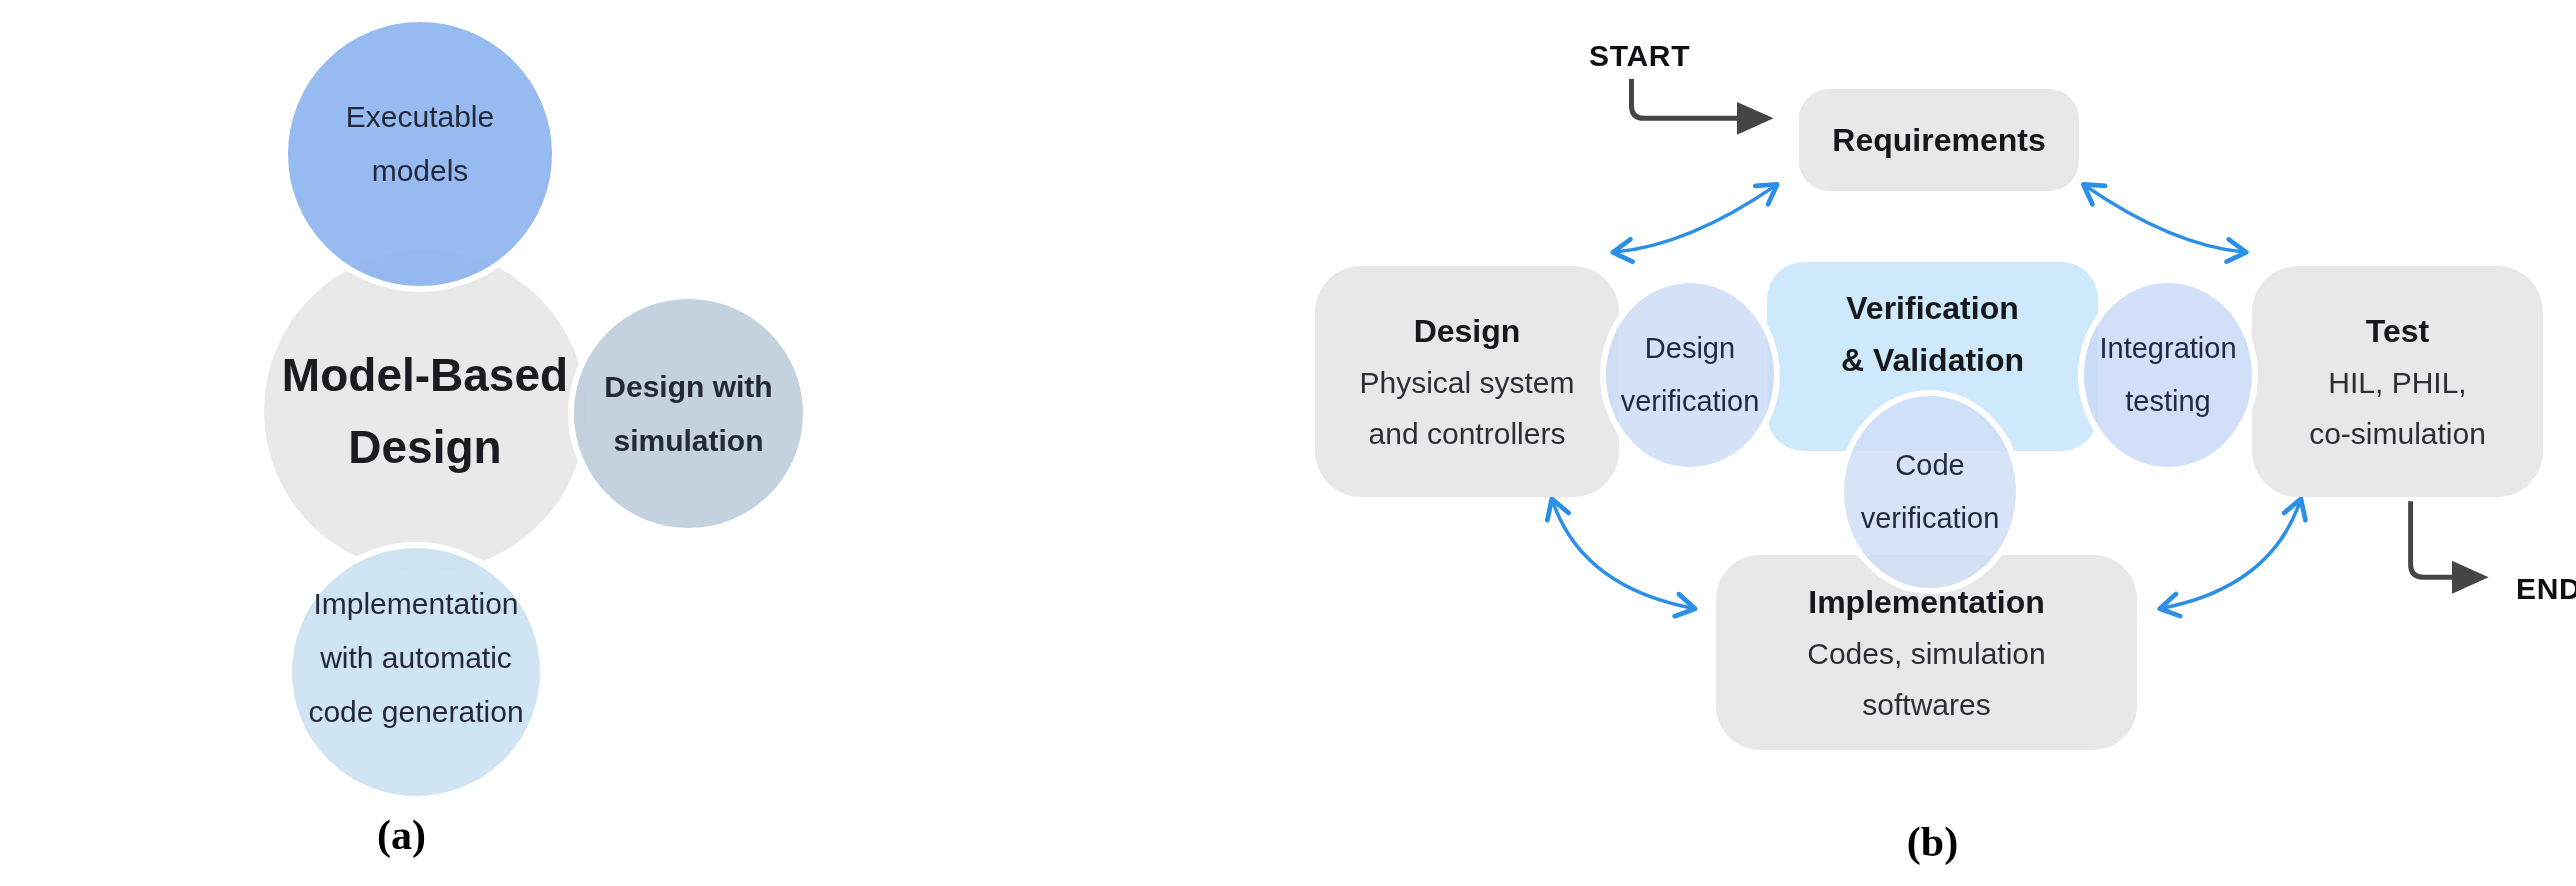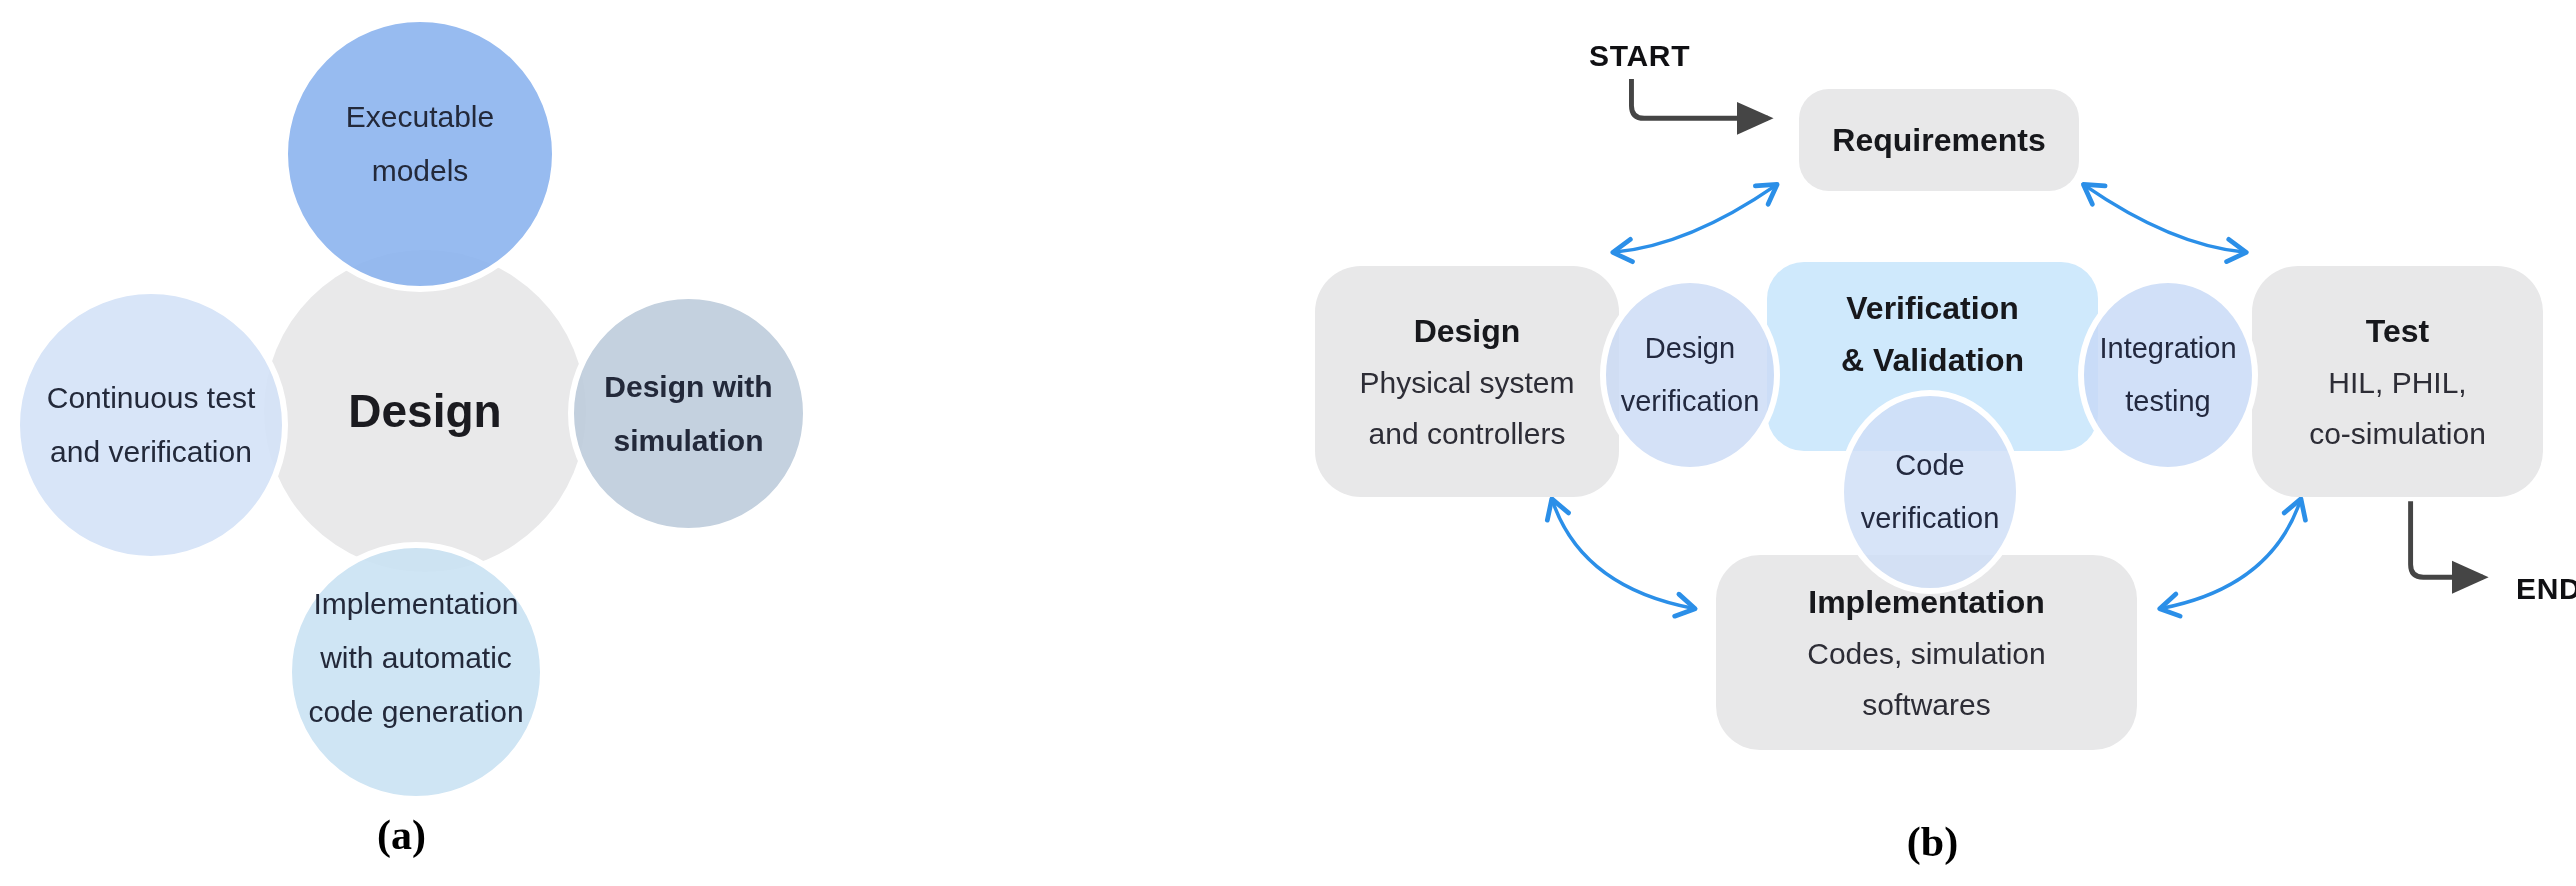--- a/index.html
+++ b/index.html
@@ -78,32 +78,29 @@
     <path d="M2295 358 Q2400 348 2522 264" fill="none" stroke="#2b8fe8" stroke-width="5" marker-start="url(#chev)" marker-end="url(#chev)"></path>
 
     <path d="M2963 264 Q3085 348 3188 358" fill="none" stroke="#2b8fe8" stroke-width="5" marker-start="url(#chev)" marker-end="url(#chev)"></path>
 
     <path d="M2206 712 Q2248 834 2405 864" fill="none" stroke="#2b8fe8" stroke-width="5" marker-start="url(#chev)" marker-end="url(#chev)"></path>
 
     <path d="M3072 864 Q3226 834 3268 712" fill="none" stroke="#2b8fe8" stroke-width="5" marker-start="url(#chev)" marker-end="url(#chev)"></path>
   </svg>
 
   <div class="bubble a-center z2" style="left:264px;top:250px;width:322px;height:322px;">
+    <div class="line">Model-Based</div>
     <div class="line">Design</div>
   </div>
 
   <div class="bubble rimmed a-top z3" style="left:282px;top:15.5px;width:276px;height:276px;padding-bottom:18.3px;">
     <div class="a-text">Executable</div>
     <div class="a-text">models</div>
   </div>
 
-  <div class="bubble rimmed a-left z3" style="left:14px;top:288px;width:274px;height:274px;">
-    <div class="a-text">Continuous test</div>
-    <div class="a-text">and verification</div>
-  </div>
 
   <div class="bubble rimmed a-right z3" style="left:568px;top:293px;width:241px;height:241px;">
     <div class="a-text">Design with</div>
     <div class="a-text">simulation</div>
   </div>
 
   <div class="bubble rimmed a-bottom z3" style="left:286px;top:542px;width:260px;height:260px;padding-bottom:28px;">
     <div class="a-text">Implementation</div>
     <div class="a-text">with automatic</div>
     <div class="a-text">code generation</div>

